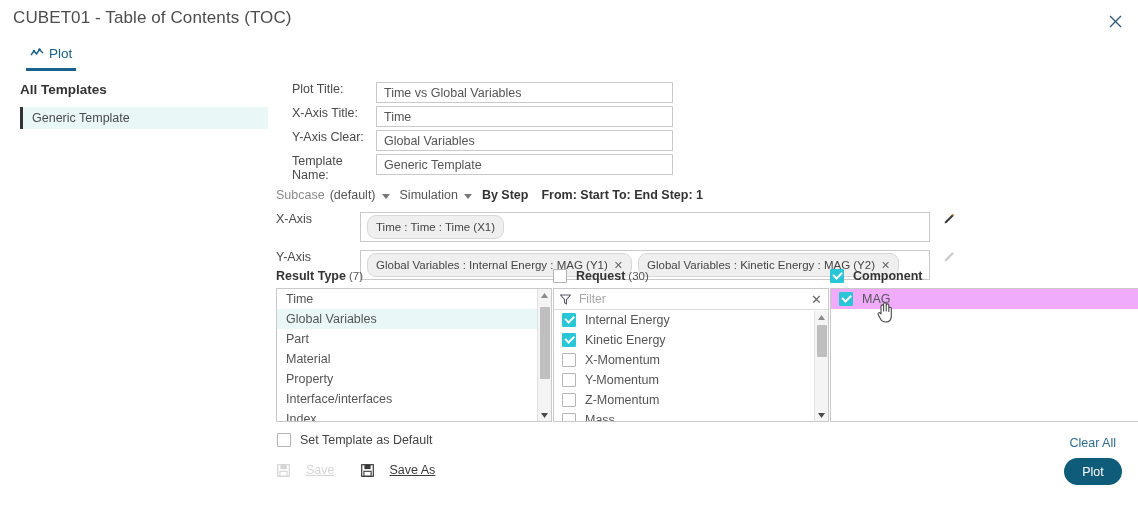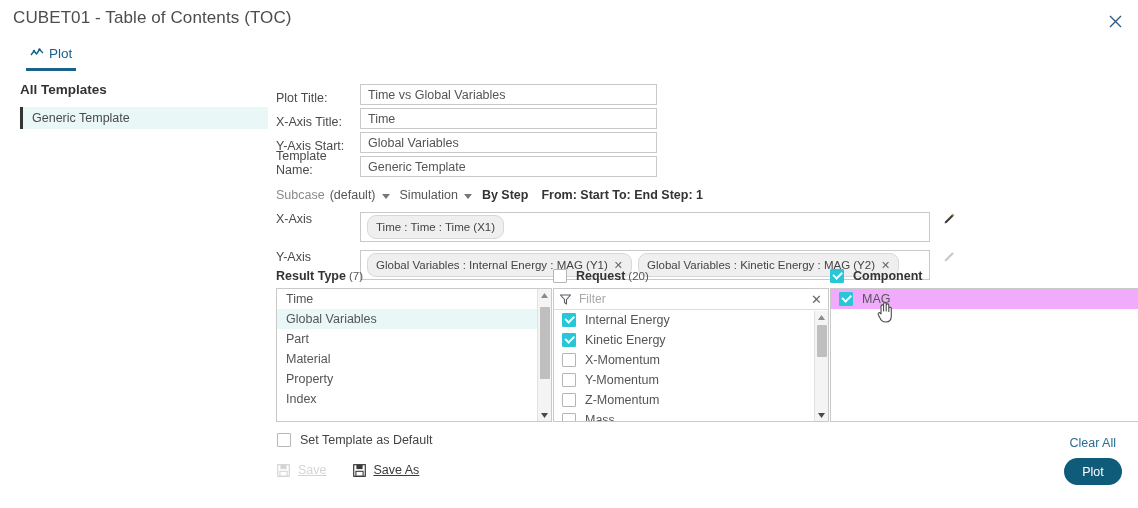--- a/index.html
+++ b/index.html
@@ -39,21 +39,21 @@
   .sidebar { position: absolute; left: 20px; top: 82px; width: 248px; }
   .sidebar-head { font-size: 13.5px; font-weight: bold; color: #333; }
   .tpl-item {
     margin-top: 10px; height: 22px; background: #e9f7f6;
     border-left: 3px solid #333; display: flex; align-items: center;
     padding-left: 9px; font-size: 12.5px; color: #4a4a4a; cursor: pointer;
   }
 
   
   .form { position: absolute; left: 276px; top: 82px; width: 850px; }
-  .frow { display: flex; align-items: flex-end; height: 23px; margin-bottom: 1px; }
+  .frow { display: flex; align-items: flex-start; height: 23px; margin-bottom: 1px; margin-left: 16px; }
   .flabel { width: 84px; font-size: 12.5px; color: #4a4a4a; }
   .finput {
     width: 297px; height: 21px; border: 1px solid #c9c9c9; background: #fff;
     font-family: "Liberation Sans", sans-serif;
     font-size: 12.5px; color: #555; padding: 0 7px; outline: none;
   }
   .finput::placeholder { color: #9a9a9a; }
 
   .subcase {
     display: flex; align-items: center; gap: 5px;
@@ -148,21 +148,21 @@
 
   
   .cursor { position: absolute; left: 875px; top: 300px; pointer-events: none; }
 
   
   .setdef {
     position: absolute; left: 277px; top: 433px;
     display: flex; align-items: center; font-size: 12.5px; color: #444; cursor: pointer;
   }
   .saverow { position: absolute; left: 277px; top: 463px; display: flex; align-items: center; gap: 26px; }
-  .savebtn { display: flex; align-items: center; gap: 8px; font-size: 12.5px; cursor: pointer; }
+  .savebtn { display: flex; align-items: center; gap: 16px; font-size: 12.5px; cursor: pointer; }
   .savebtn .lbl { text-decoration: underline; }
   .savebtn.disabled { opacity: .42; cursor: default; color: #888; }
   .savebtn .lbl { color: #3b3b3b; }
   .savebtn.disabled .lbl { color: #9b9b9b; }
 
   .clearall {
     position: absolute; right: 22px; top: 436px;
     font-size: 12.5px; color: #2b6c94; cursor: pointer;
   }
   .plotbtn {
@@ -207,21 +207,21 @@
 
     <div class="frow">
       <span class="flabel">Plot Title:</span>
       <input class="finput" type="text" value="Time vs Global Variables" style="">
     </div>
     <div class="frow">
       <span class="flabel">X-Axis Title:</span>
       <input class="finput" type="text" value="Time" style="">
     </div>
     <div class="frow">
-      <span class="flabel">Y-Axis Start:</span>
+      <span class="flabel">Y-Axis Clear:</span>
       <input class="finput" type="text" value="Global Variables" style="">
     </div>
     <div class="frow">
       <span class="flabel">Template Name:</span>
       <input class="finput" type="text" value="Generic Template" style="">
     </div>
 
     <div class="subcase">
       <span class="sc-grey">Subcase</span>
       <span class="sc-dark">(default)</span>
@@ -280,20 +280,23 @@
         <div class="listrow">
             <span>Part</span>
           </div>
         <div class="listrow">
             <span>Material</span>
           </div>
         <div class="listrow">
             <span>Property</span>
           </div>
         <div class="listrow">
+            <span>Interface/interfaces</span>
+          </div>
+        <div class="listrow">
             <span>Index</span>
           </div>
         <div class="sbar">
           <div class="sb-arrow">
             <svg width="7" height="5" viewBox="0 0 7 5">
                 <path d="M3.5 0 L7 5 L0 5 Z" fill="#8a8a8a"></path>
               </svg>
           </div>
           <div class="sb-track">
             <div class="sb-thumb" style="top:6px;height:72px"></div>
@@ -304,21 +307,21 @@
               </svg>
           </div>
         </div>
       </div>
     </div>
 
     <div class="panel">
       <div class="panel-head">
         <span class="cb"></span>
         <span>Request</span>
-        <span class="cnt">(20)</span>
+        <span class="cnt">(30)</span>
       </div>
       <div class="listbox">
         <div class="filterbar">
           <svg width="11" height="11" viewBox="0 0 11 11">
             <path d="M0.5 1 L10.5 1 L6.5 5.5 L6.5 10 L4.5 8.6 L4.5 5.5 Z" fill="none" stroke="#5a5a66" stroke-width="1.1" stroke-linejoin="round"></path>
           </svg>
           <input class="filter-input" type="text" placeholder="Filter" style="">
           <span class="fx">✕</span>
         </div>
         <div class="listrow cbrow">

